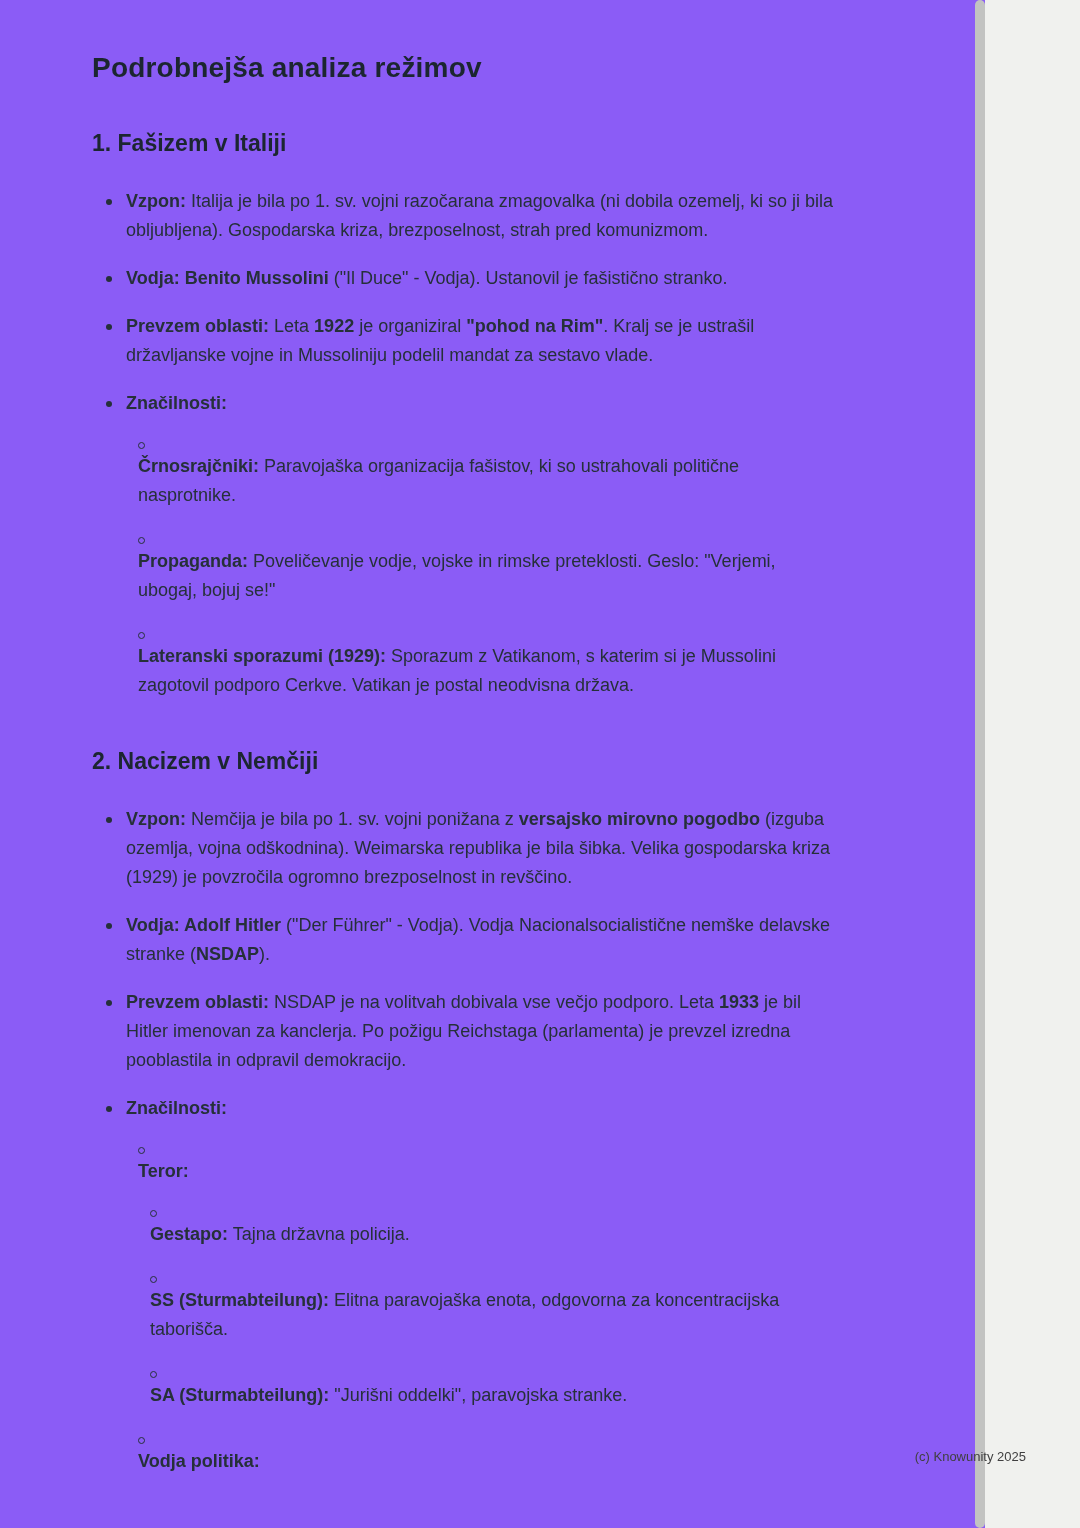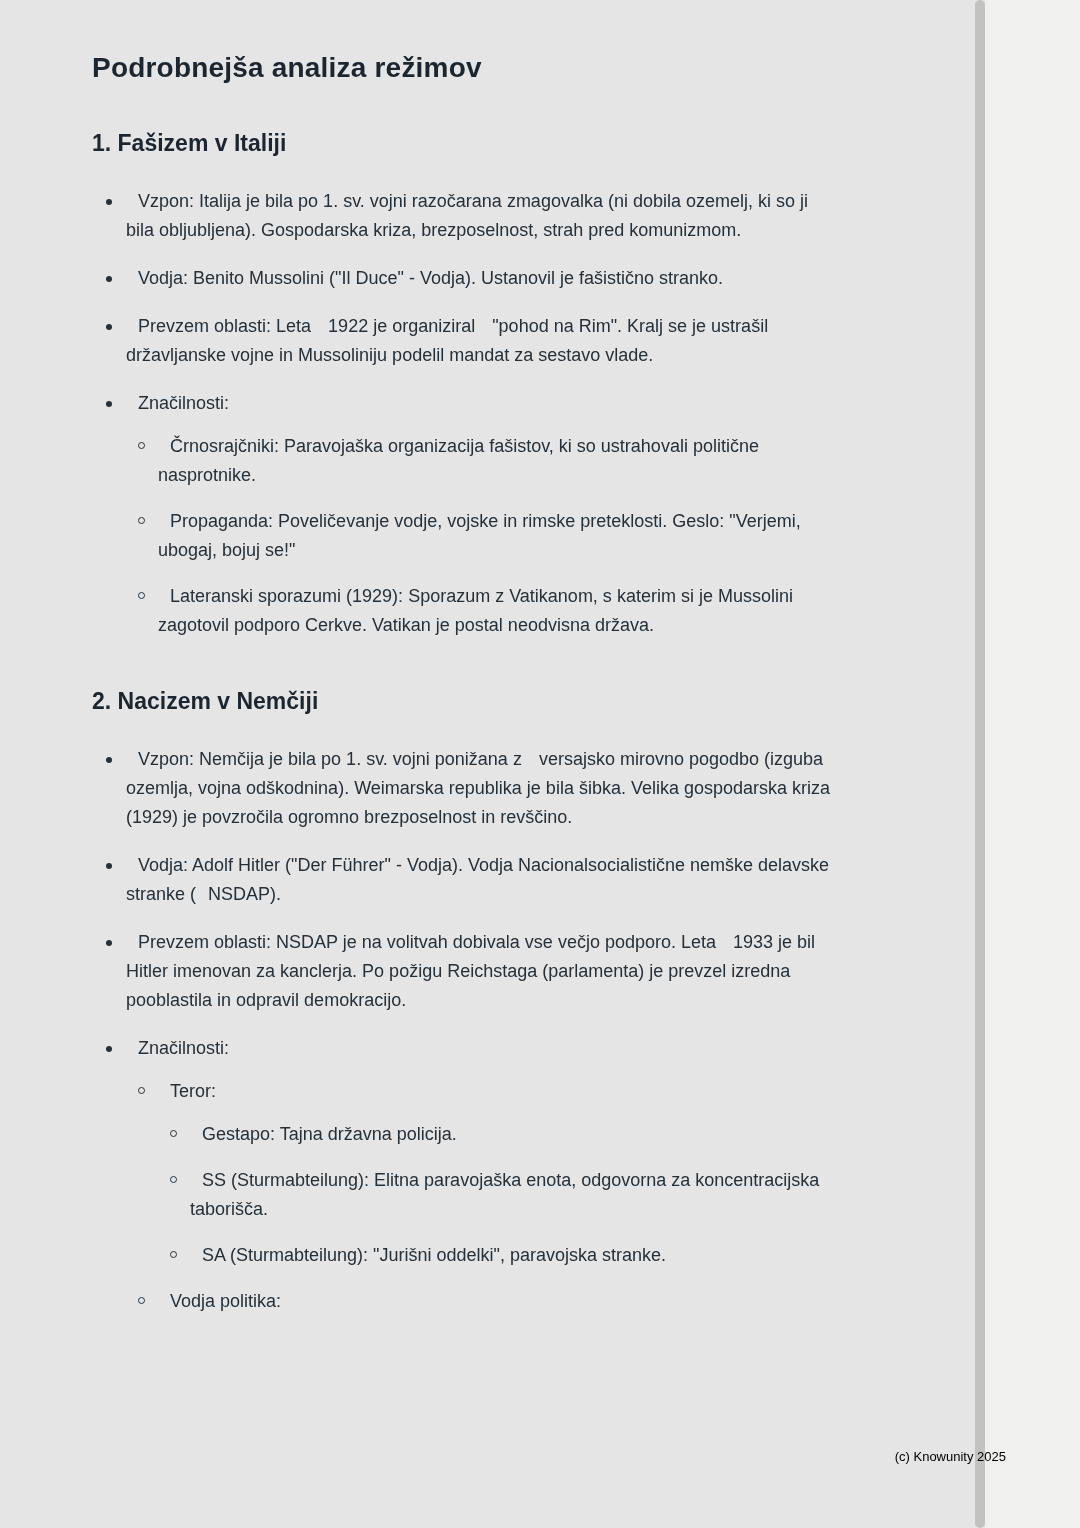--- a/index.html
+++ b/index.html
@@ -9,21 +9,21 @@
     height: 1528px;
     position: relative;
     overflow: hidden;
     background: #ffffff;
     font-family: "Liberation Sans", sans-serif;
     color: #263039;
   }
   .page {
     position: absolute;
     inset: 0;
-    background: #e5e5e5;
+    background: #8b5cf6;
   }
   .content {
     padding: 52px 0 0 92px;
     width: 836px;
   }
   .doc-title {
     font-size: 28px;
     font-weight: 700;
     color: #1c2630;
     margin: 0 0 46px 0;
@@ -45,21 +45,21 @@
     padding-left: 12px;
     margin-top: 14px;
   }
   li.item {
     display: flex;
     align-items: flex-start;
     margin: 0 0 19px 0;
     font-size: 18px;
     line-height: 29px;
   }
-  ul.lvl1 > li.item, ul.lvl2 > li.item { margin-bottom: 17px; }
+  ul.lvl1 > li.item, ul.lvl2 > li.item { margin-bottom: 17px; flex-direction: column; }
   ul.list > li.item:last-child { margin-bottom: 0; justify-content: flex-end; }
   ul.lvl0 > li.item { margin-bottom: 19px; }
   ul.lvl0 > li.item:last-child { margin-bottom: 19px; }
   .marker-col {
     flex: 0 0 20px;
     display: flex;
     justify-content: flex-start;
   }
   .dot {
     width: 6px; height: 6px;
@@ -67,21 +67,21 @@
     background: #263039;
     margin-top: 12px;
   }
   .ring {
     width: 7px; height: 7px;
     border: 1.5px solid #263039;
     border-radius: 50%;
     margin-top: 10px;
   }
   .item-body { flex: 1 1 auto; min-width: 0; }
-  .item-text strong { font-weight: 400; margin-left: 12px; }
+  .item-text strong { font-weight: 700; }
   .scrollbar-thumb {
     position: absolute;
     top: 0;
     right: 95px;
     width: 10px;
     height: 1528px;
     background: #c2c3c1;
     border-radius: 5px;
     z-index: 3;
   }
@@ -89,24 +89,24 @@
     position: absolute;
     top: 0;
     right: 0;
     width: 95px;
     height: 1528px;
     background: #f0f1ee;
     z-index: 2;
   }
   .watermark {
     position: absolute;
-    right: 74px;
+    right: 54px;
     bottom: 64px;
     font-size: 13px;
-    color: #000000;
+    color: #404040;
     z-index: 5;
     white-space: nowrap;
   }
 </style>
 </head>
 <body>
 
 <div class="page">
   <div class="content">
     <h1 class="doc-title">Podrobnejša analiza režimov</h1>

